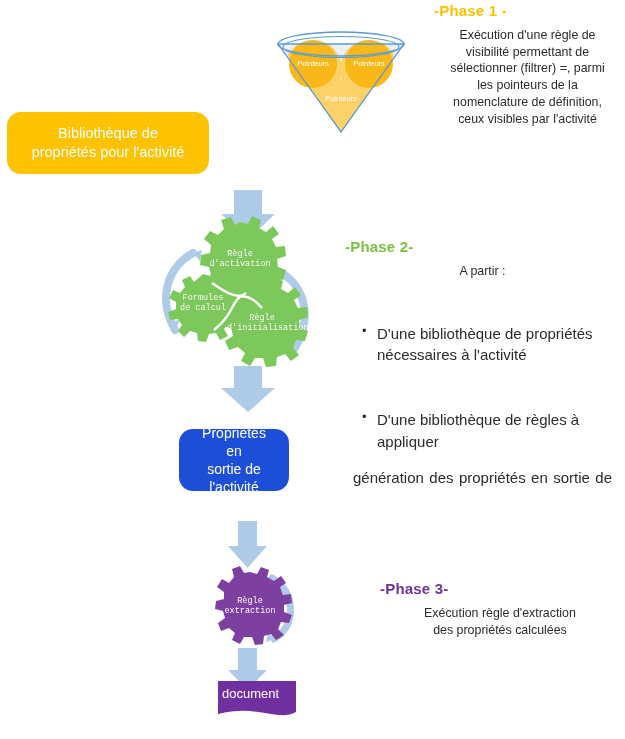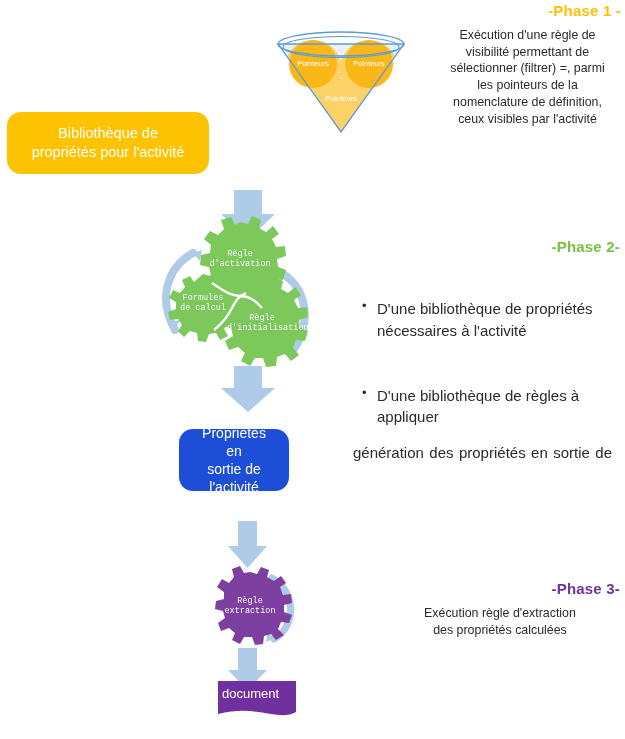--- a/index.html
+++ b/index.html
@@ -36,21 +36,21 @@
     font-size:14px;
     padding:0 22px;
   }
 
   
   .phase{position:absolute;}
   .phase h3{
     margin:0 0 2px 0;
     font-size:15px;
     font-weight:bold;
-    text-align:right;
+    text-align:left;
     letter-spacing:.2px;
   }
   .phase p{margin:8px;font-size:12.4px;line-height:1.35;}
 
   #phase1{left:434px;top:2px;width:187px;}
   #phase1 h3{color:#FFC000;}
   #phase1 p{text-align:center;}
 
   #phase2{left:345px;top:238px;width:275px;}
   #phase2 h3{color:#7AC143;}
@@ -235,20 +235,21 @@
 
   <div id="doc-label">document</div>
 
   <div class="phase" id="phase1">
     <h3>-Phase 1 -</h3>
     <p>Exécution d'une règle de visibilité permettant de sélectionner (filtrer) =, parmi les pointeurs de la nomenclature de définition, ceux visibles par l'activité</p>
   </div>
 
   <div class="phase" id="phase2">
     <h3>-Phase 2-</h3>
+    <p class="lead">A partir :</p>
     <ul>
       <li>D'une bibliothèque de propriétés nécessaires à l'activité</li>
       <li>D'une bibliothèque de règles à appliquer</li>
     </ul>
     <p class="tail">génération des propriétés en sortie de</p>
   </div>
 
   <div class="phase" id="phase3">
     <h3>-Phase 3-</h3>
     <p>

